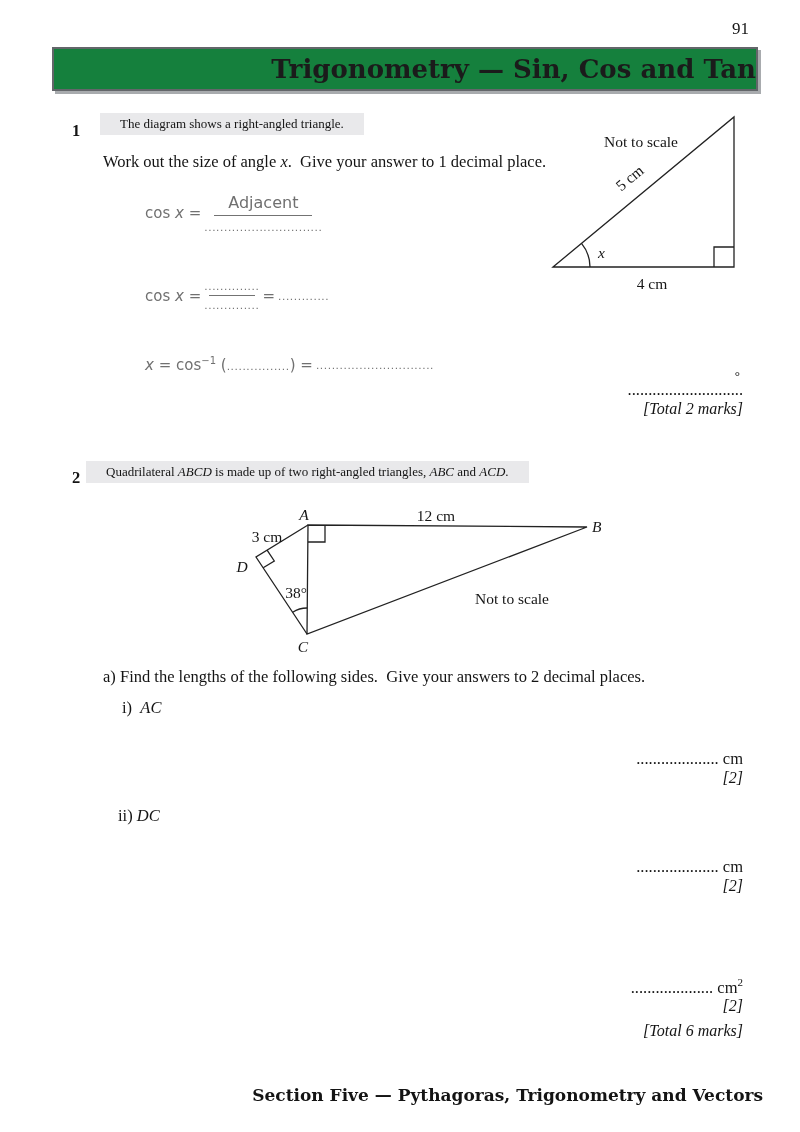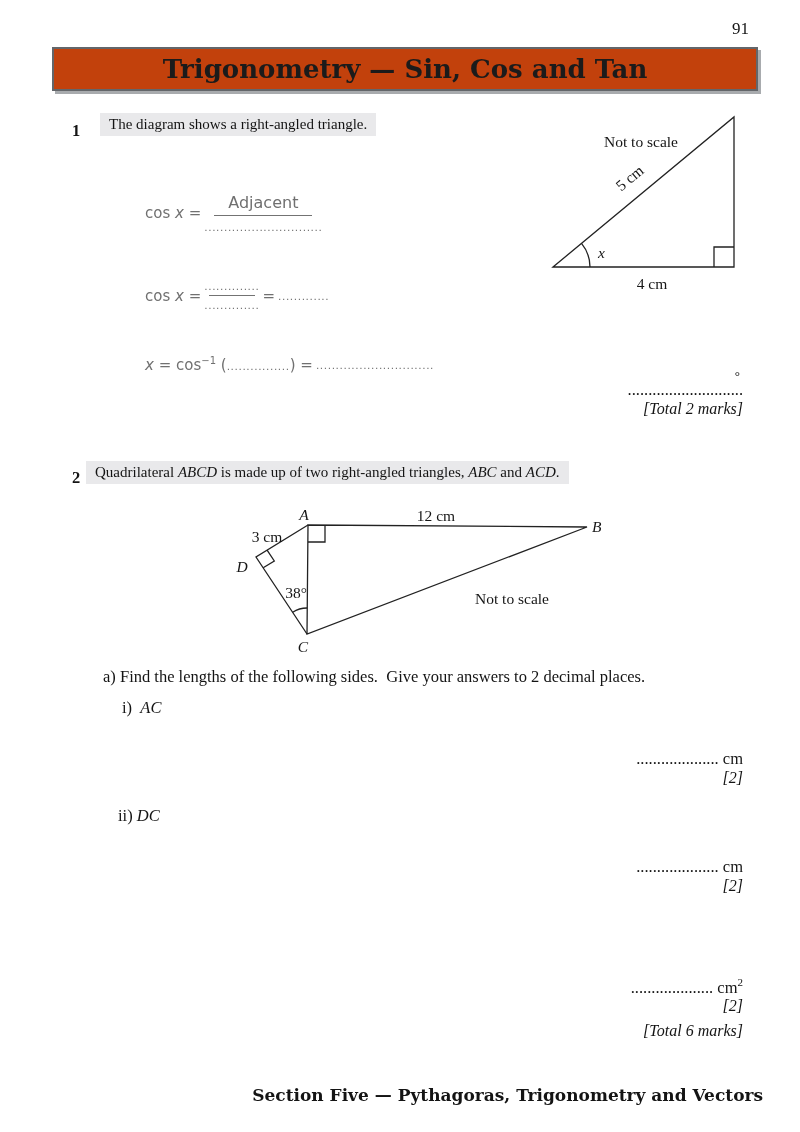--- a/index.html
+++ b/index.html
@@ -2,26 +2,26 @@
 <html><head>
 <meta charset="utf-8">
 <style>
   html,body { margin:0; padding:0; background:#fff; }
   .page { position:relative; width:800px; height:1132px; background:#ffffff;
           font-family:"Liberation Serif", serif; color:#141414; overflow:hidden; }
   .abs { position:absolute; }
   .it { font-style:italic; }
   .txt { white-space:pre-wrap; }
   .pgnum { font-size:17px; }
-  .titlebox { left:52px; top:47px; width:702px; height:40px; background:#c2410c;
+  .titlebox { left:52px; top:47px; width:702px; height:40px; background:#15803d;
               border:2px solid #63666a; box-shadow:3px 3px 0 #a8abae;
-              display:flex; align-items:center; justify-content:center; }
+              display:flex; align-items:center; justify-content:flex-end; }
   .titlebox span { font-family:"DejaVu Serif", serif; font-weight:bold; font-size:26px; color:#1b1b1b; }
   .qnum { font-weight:bold; font-size:16.5px; }
-  .hl { background:#e9e9eb; padding:3px 9px; font-size:15px; }
+  .hl { background:#e9e9eb; padding:3px 20px; font-size:13px; }
   .body-line { font-size:16.5px; }
   .hw { font-family:"DejaVu Sans", sans-serif; color:#707070; }
   .formula { display:flex; align-items:center; gap:3px; }
   .f-label { font-size:15px; white-space:pre; }
   .frac { display:inline-flex; flex-direction:column; align-items:center; }
   .frac .num { font-size:16px; padding:0 14px 3px; border-bottom:1.4px solid #737373; }
   .frac .den { margin-top:5px; }
   .dots-sm { font-size:10.5px; letter-spacing:0.6px; }
   .bar { width:46px; border-top:1.4px solid #737373; margin:3px 0; }
   .fsup { font-size:10px; vertical-align:6px; }
@@ -42,20 +42,23 @@
   <div class="abs pgnum" style="left:732px; top:19px;">91</div>
 
   <div class="abs titlebox">
     <span>Trigonometry — Sin, Cos and Tan</span>
   </div>
 
   <div class="abs qnum" style="left:72px; top:121px;">1</div>
 
   <div class="abs hl txt" style="left:100px; top:113px;">The diagram shows a right-angled triangle.</div>
 
+  <div class="abs body-line" style="left:103px; top:152px;">
+    <span class="txt">Work out the size of angle </span><span class="it txt">x</span><span class="txt">.  Give your answer to 1 decimal place.</span>
+  </div>
 
   <div class="abs formula hw" style="left:145px; top:193px;">
     <span class="f-label"><span>cos</span> <span class="it">x</span> <span>=</span></span>
     <span class="frac">
       <span class="num">Adjacent</span>
       <span class="den dots-sm">..............................</span>
     </span>
   </div>
 
   <div class="abs formula hw" style="left:145px; top:280px;">

